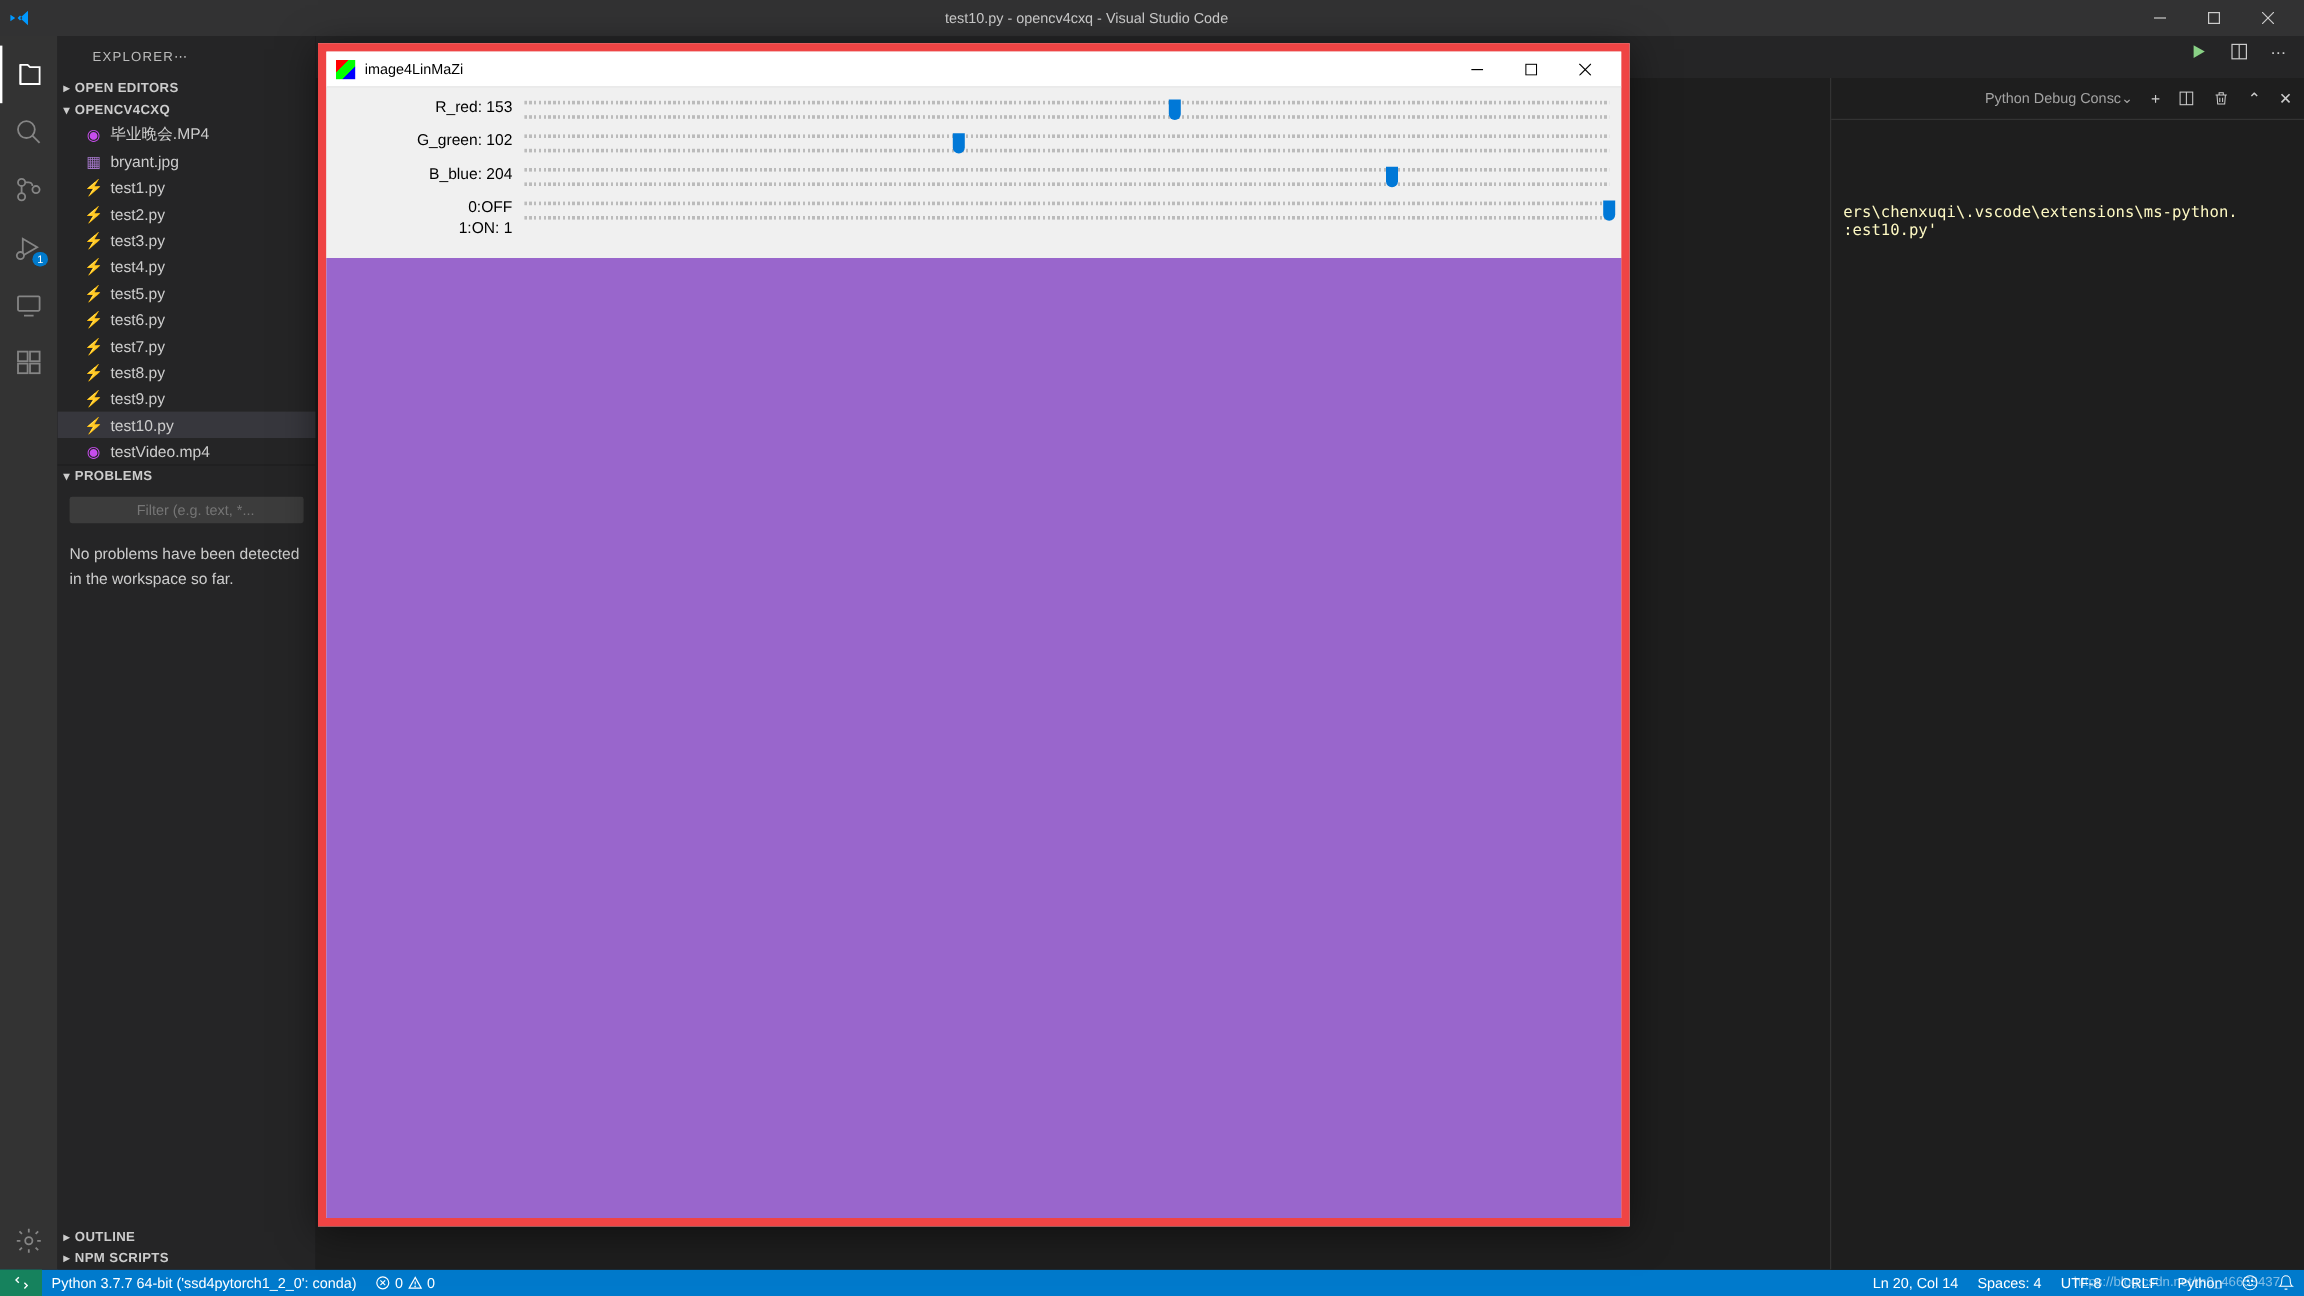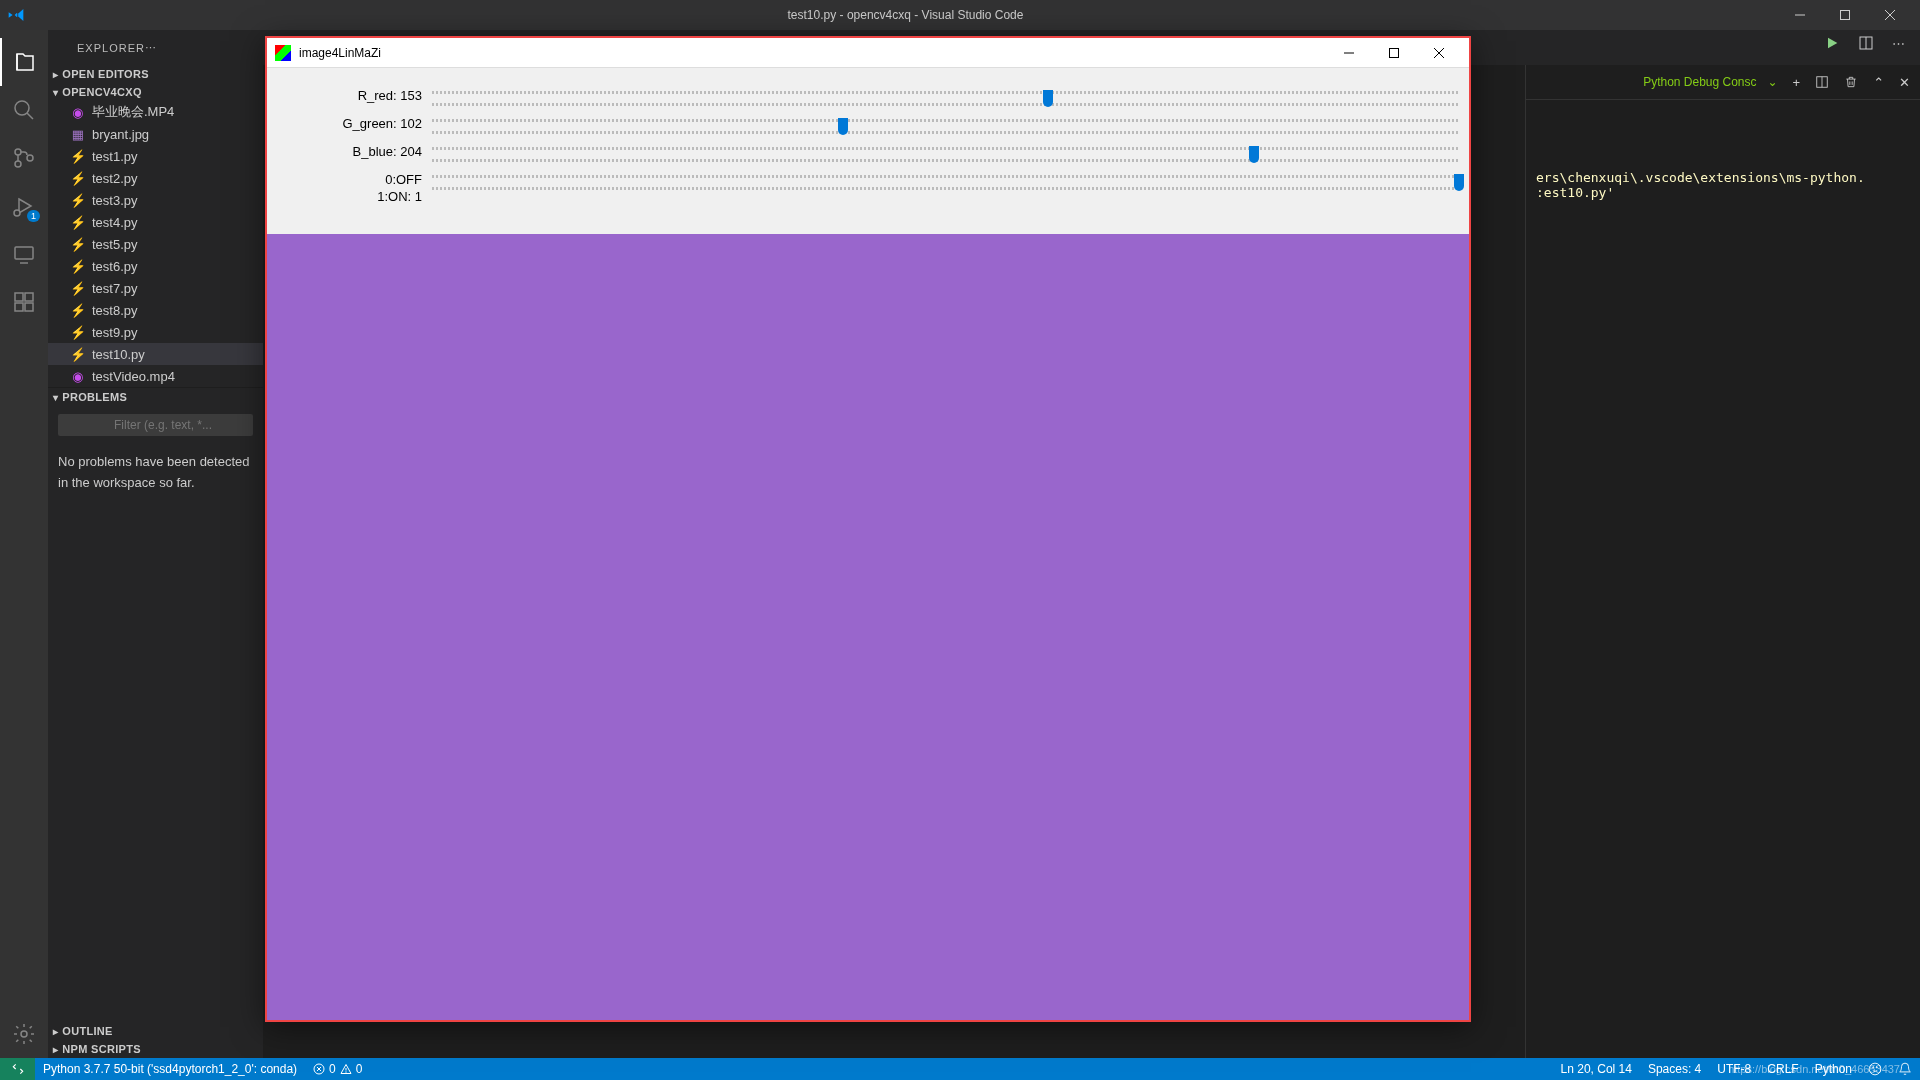--- a/index.html
+++ b/index.html
@@ -47,41 +47,41 @@
 .editor-tabs { height: 35px; background: #252526; display: flex; align-items: center; }
 .editor-actions { position: absolute; top: 5px; right: 15px; display: flex; gap: 18px; align-items: center; z-index: 5; }
 .editor-actions .ea { cursor: pointer; color: #cccccc; }
 .editor-actions .play { color: #89d185; }
 
 
 .minimap { position: absolute; top: 45px; right: 15px; width: 100px; height: 80px; background: #252526; opacity: 0.5; }
 .minimap .line { height: 2px; background: #6c6c6c; margin: 2px 4px; }
 
 
-.cv-window { position: absolute; left: 265px; top: 36px; width: 1206px; height: 986px; background: #f0f0f0; border: 2px solid #ef4444; box-shadow: 0 5px 30px rgba(0,0,0,0.5); display: flex; flex-direction: column; z-index: 100; gap: 12px; }
+.cv-window { position: absolute; left: 265px; top: 36px; width: 1093px; height: 986px; background: #f0f0f0; border: 7px solid #ef4444; box-shadow: 0 5px 30px rgba(0,0,0,0.5); display: flex; flex-direction: column; z-index: 100; }
 .cv-titlebar { height: 30px; background: #ffffff; display: flex; align-items: center; padding: 0 8px; border-bottom: 1px solid #ddd; }
 .cv-titlebar .cv-icon { width: 16px; height: 16px; margin-right: 8px; background: linear-gradient(135deg, #ff0000 33%, #00ff00 33% 66%, #0000ff 66%); }
 .cv-titlebar .cv-title { flex: 1; color: #000; font-size: 12px; }
 .cv-titlebar .cv-controls { display: flex; gap: 0; }
 .cv-titlebar .cv-btn { width: 45px; height: 28px; display: flex; align-items: center; justify-content: center; cursor: pointer; color: #000; }
 
 .trackbars { background: #f0f0f0; padding: 8px 10px; }
 .trackbar { display: flex; align-items: flex-start; margin-bottom: 8px; }
 .trackbar .tb-label { width: 155px; text-align: right; padding-right: 10px; color: #000; font-size: 13px; line-height: 1.3; }
 .trackbar .tb-track { flex: 1; position: relative; height: 20px; }
 .trackbar .tb-rail { position: absolute; top: 3px; left: 0; right: 0; height: 3px; background: repeating-linear-gradient(to right, #bbb 0 2px, transparent 2px 4px); }
 .trackbar .tb-rail2 { position: absolute; top: 15px; left: 0; right: 0; height: 3px; background: repeating-linear-gradient(to right, #bbb 0 2px, transparent 2px 4px); }
 .trackbar .tb-thumb { position: absolute; top: 2px; width: 10px; height: 17px; background: #0078d7; border-radius: 0 0 5px 5px; transform: translateX(-5px); }
 
 .cv-image { flex: 1; background: #9966cc; }
 
 
 .panel-area { position: absolute; right: 0; top: 35px; bottom: 0; width: 395px; background: #1e1e1e; border-left: 1px solid #333; display: flex; flex-direction: column; z-index: 10; }
 .panel-tabs { height: 35px; display: flex; align-items: center; justify-content: flex-end; padding: 0 10px; gap: 15px; border-bottom: 1px solid #333; }
-.panel-tabs .pt-label { color: #84cc16; font-size: 12px; display: flex; align-items: center; gap: 11px; }
+.panel-tabs .pt-label { color: #a3a3a3; font-size: 12px; display: flex; align-items: center; gap: 0; }
 .panel-tabs .pt-icon { cursor: pointer; color: #cccccc; }
 .panel-content { flex: 1; padding: 10px; font-family: Consolas, monospace; font-size: 13px; color: #fef9c3; overflow: hidden; }
 .panel-content .pline { white-space: pre; overflow: hidden; }
 
 
 .statusbar { height: 22px; background: #007acc; display: flex; align-items: center; color: white; font-size: 12px; }
 .statusbar .sb-remote { background: #16825d; height: 100%; width: 35px; display: flex; align-items: center; justify-content: center; }
 .statusbar .sb-item { padding: 0 8px; cursor: pointer; height: 100%; display: flex; align-items: center; gap: 4px; }
 .statusbar .sb-spacer { flex: 1; }
 .statusbar .watermark { position: absolute; right: 20px; color: rgba(255,255,255,0.5); font-size: 11px; }
@@ -422,21 +422,21 @@
   <div class="cv-image" id="cv-image" style="background: rgb(153, 102, 204);"></div>
 </div>
 
 <div class="statusbar">
   <div class="sb-remote">
     <svg width="14" height="14" viewBox="0 0 24 24" fill="none" stroke="white" stroke-width="2">
         <polyline points="8,4 4,8 8,12"></polyline>
         <polyline points="16,12 20,16 16,20"></polyline>
       </svg>
   </div>
-  <div class="sb-item">Python 3.7.7 50-bit ('ssd4pytorch1_2_0': conda)</div>
+  <div class="sb-item">Python 3.7.7 64-bit ('ssd4pytorch1_2_0': conda)</div>
   <div class="sb-item">
     <svg width="12" height="12" viewBox="0 0 24 24" fill="none" stroke="white" stroke-width="2">
         <circle cx="12" cy="12" r="10"></circle>
         <line x1="8" y1="8" x2="16" y2="16"></line>
         <line x1="16" y1="8" x2="8" y2="16"></line>
       </svg>
     <span>0</span>
     <svg width="12" height="12" viewBox="0 0 24 24" fill="none" stroke="white" stroke-width="2">
         <path d="M12 3l10 18H2z"></path>
         <line x1="12" y1="10" x2="12" y2="15"></line>

